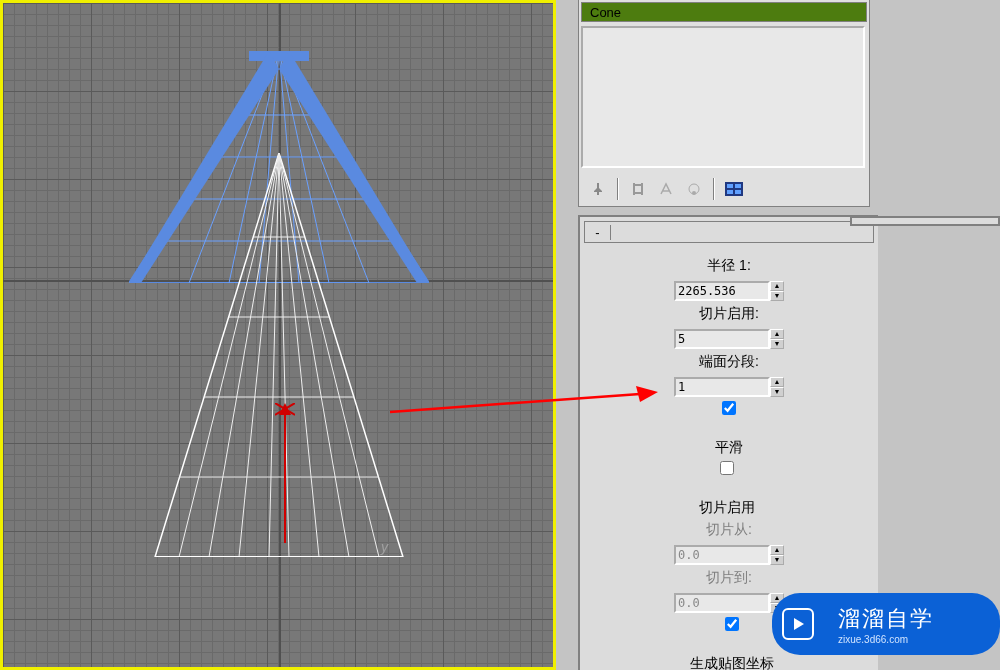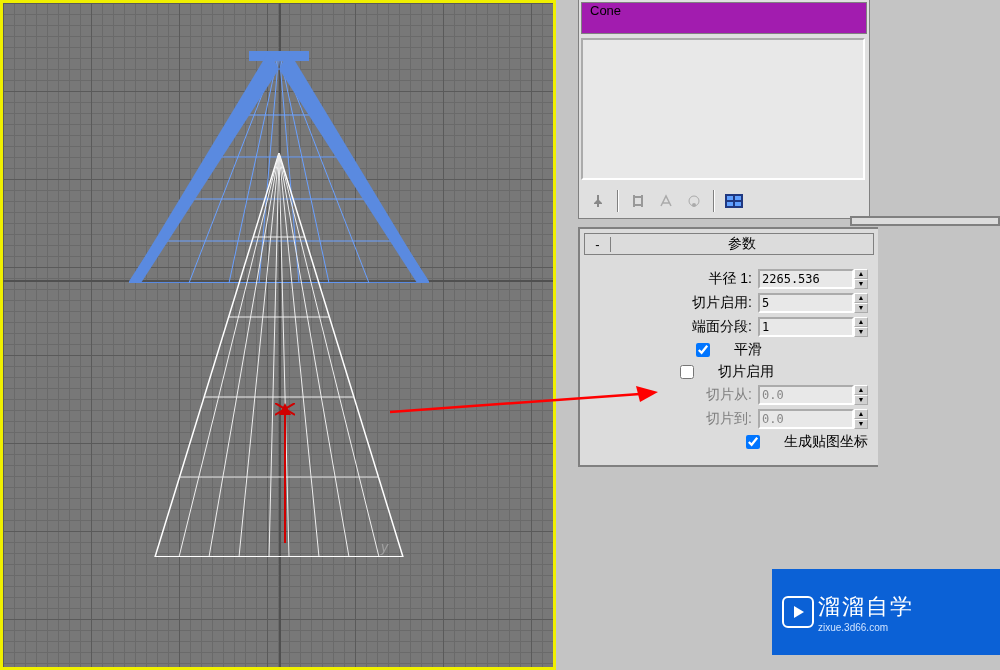--- a/index.html
+++ b/index.html
@@ -14,48 +14,48 @@
 .axis-v { position: absolute; top: 0; bottom: 0; left: 276px; width: 2px; background: #505050; }
 .axis-label { position: absolute; color: #a0a0a0; font-style: italic; font-size: 14px; }
 
 .blue-cone { position: absolute; top: 48px; left: 126px; }
 .white-cone { position: absolute; top: 150px; left: 146px; }
 .gizmo { position: absolute; top: 400px; left: 272px; }
 
 .side-area { flex: 1; background: #c4c4c4; position: relative; padding-left: 22px; padding-top: 0; }
 
 .name-panel { width: 292px; background: #e0e0e0; border: 1px solid #808080; border-top: none; padding: 2px; }
-.name-field { display: flex; align-items: flex-start; height: 32px; border: 1px solid #808080; background: #a21caf; }
+.name-field { display: flex; align-items: center; height: 20px; border: 1px solid #808080; background: #4d7c0f; }
 .name-field-label { padding: 0 8px; font-size: 13px; }
 .obj-list { margin-top: 4px; width: 284px; height: 142px; background: #e8e8e8; border: 2px inset #fff; }
 .toolbar-row { display: flex; align-items: center; gap: 2px; margin-top: 6px; padding: 2px 4px; width: 284px; }
 .tool-btn { width: 26px; height: 26px; display: flex; align-items: center; justify-content: center; color: #555; }
 .sep { width: 2px; height: 22px; background: linear-gradient(to right, #808080 1px, #fff 1px); margin: 0 4px; }
 .tool-btn.dim { color: #aaa; }
 .tool-btn.blue svg { fill: #2050c0; }
 
 .params-wrap { margin-top: 8px; width: 300px; border: 2px solid #808080; border-right: none; background: #dcdcdc; }
 .rollup-header { display: flex; align-items: center; border: 1px solid #808080; background: #dcdcdc; margin: 4px; height: 22px; }
 .rollup-minus { width: 26px; text-align: center; border-right: 1px solid #808080; }
 .rollup-title { flex: 1; text-align: center; font-size: 14px; }
 .param-rows { padding: 6px 10px 10px 10px; }
-.param-row { display: flex; align-items: center; margin: 4px 0; justify-content: flex-end; gap: 6px; }
+.param-row { display: flex; align-items: center; margin: 4px 0; justify-content: flex-end; gap: 6px; flex-direction: column; }
 .param-label { text-align: right; white-space: nowrap; font-size: 14px; }
 .spinner { display: flex; align-items: stretch; }
 .spin-input { width: 96px; height: 20px; border: 2px inset #fff; background: #e8e8e8; font-family: monospace; font-size: 12px; padding: 0 2px; }
 .spin-btns { display: flex; flex-direction: column; width: 14px; }
 .spin-btn { flex: 1; border: 1px outset #fff; background: #d0d0d0; font-size: 7px; line-height: 8px; text-align:center; }
-.chk-row { display: flex; align-items: center; justify-content: center; gap: 24px; margin: 4px 0; font-size: 14px; }
+.chk-row { display: flex; align-items: center; justify-content: center; gap: 24px; margin: 4px 0; font-size: 14px; flex-direction: column; }
 .disabled-label { color: #808080; }
 .chk { width: 14px; height: 14px; }
 
 .island { position: absolute; border: 2px solid #808080; background:#dcdcdc; right:0; width:150px; }
 
 .arrow { position: absolute; top: 386px; left: 390px; z-index: 50; }
-.watermark { position: absolute; right: 0; bottom: 15px; width: 228px; height: 86px; background: #0b61d6; display: flex; align-items: center; gap: 4px; padding: 0 10px; font-family: "SimHei", sans-serif; z-index: 60; }
+.watermark { position: absolute; right: 0; bottom: 15px; width: 228px; height: 62px; background: #0b61d6; display: flex; align-items: center; gap: 24px; padding: 0 10px; font-family: "SimHei", sans-serif; z-index: 60; border-radius: 28px; }
 .wm-ico { width: 32px; height: 32px; border: 2px solid #fff; border-radius: 6px; display:flex; align-items:center; justify-content:center; }
 .wm-txt-cn { color: #fff; font-size: 22px; letter-spacing: 2px; }
 .wm-txt-en { color: #cfe3ff; font-size: 10px; }
 </style>
 </head>
 <body>
 
 <div class="main-layout">
 
   <div class="viewport">
@@ -147,21 +147,20 @@
             </svg>
         </div>
       </div>
     </div>
 
     <div class="island" style="top:216px; height:10px;"></div>
 
     <div class="params-wrap">
       <div class="rollup-header">
         <div class="rollup-minus">-</div>
-        <div class="rollup-title">参数</div>
       </div>
 
       <div class="param-rows">
         <div class="param-row">
           <span class="param-label">半径 1:</span>
           <div class="spinner">
             <input class="spin-input" value="2265.536" style="">
             <div class="spin-btns">
                 <div class="spin-btn">▲</div>
                 <div class="spin-btn">▼</div>

